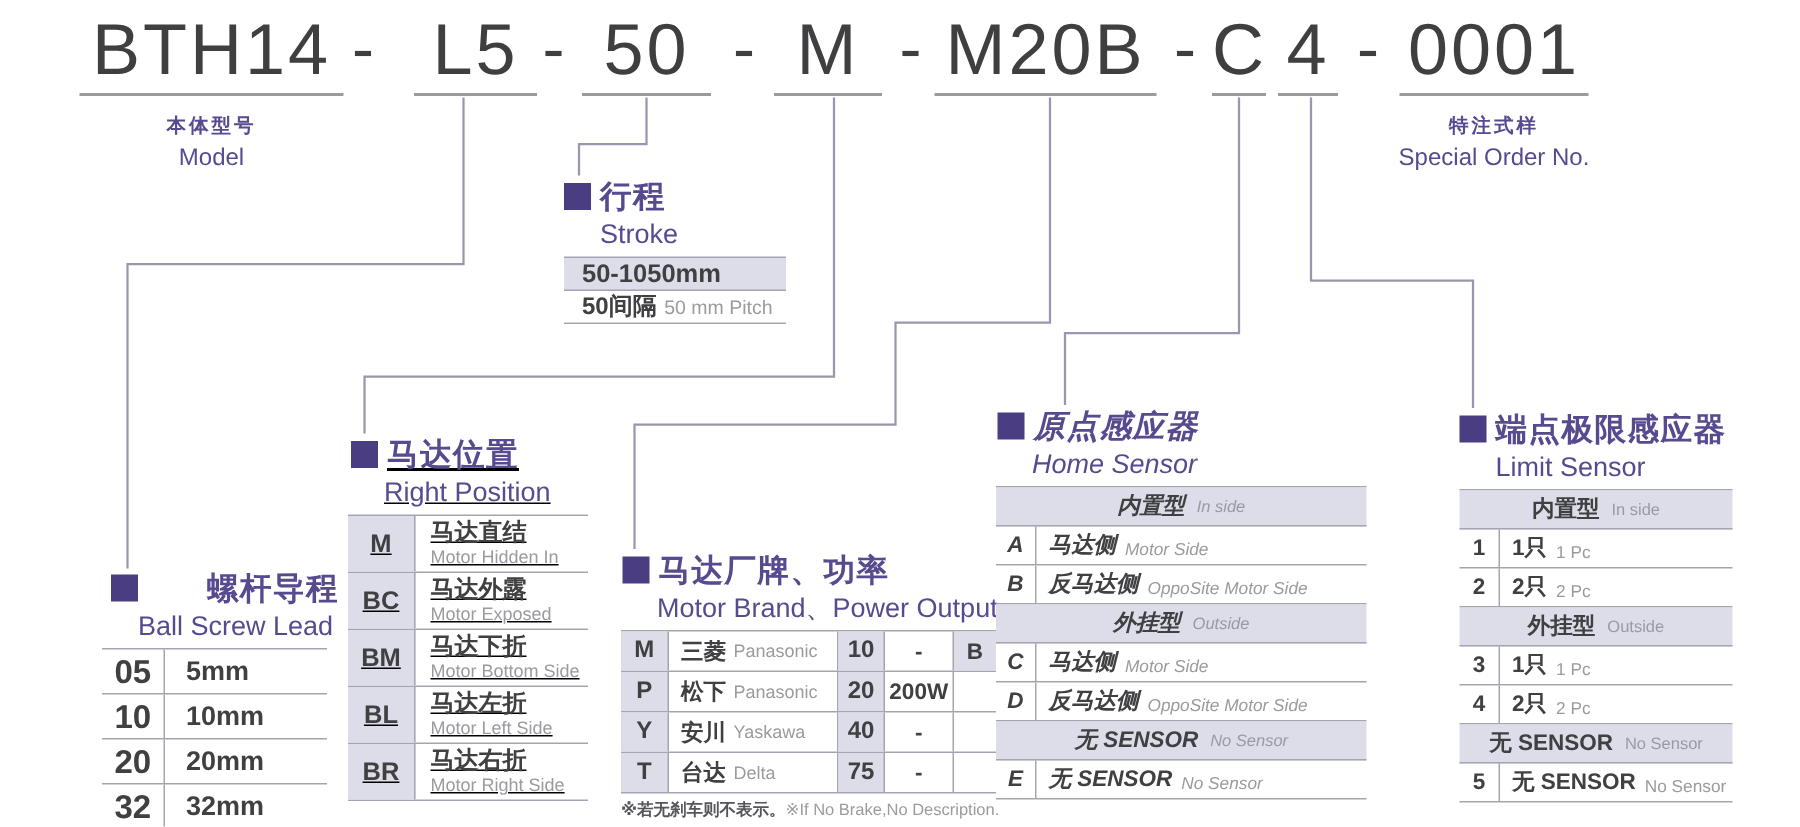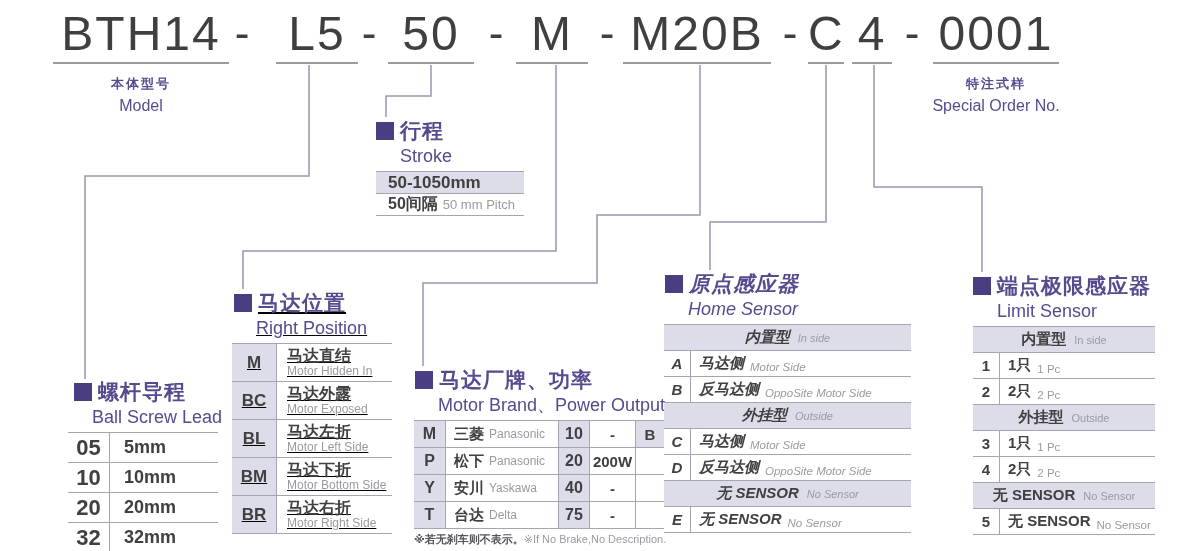--- a/index.html
+++ b/index.html
@@ -136,21 +136,21 @@
       <span class="cn-txt">50-1050mm</span>
     </div>
     <div class="row stroke-pitch">
       <span class="cn-txt">50间隔</span>
       <span class="en-txt">50 mm Pitch</span>
     </div>
   </div>
 </div>
 
 <div class="section" style="left:68px;top:378px;width:150px;">
-  <div class="sec-head" style="padding-left:6px;">
+  <div class="sec-head" style="padding-left:6px;gap:40px;">
     <span class="bullet"></span>
     <span class="sec-title-cn">螺杆导程</span>
   </div>
   <div class="sec-title-en">Ball Screw Lead</div>
   <div class="tbl bsl">
 
       <div class="row">
         <span class="cell-code">05</span>
         <span class="cell-val">5mm</span>
       </div>
@@ -190,32 +190,32 @@
 
       <div class="row">
         <span class="cell-code">BC</span>
         <span class="cell-txt">
           <span class="cn-txt">马达外露</span>
           <span class="en-txt">Motor Exposed</span>
         </span>
       </div>
 
       <div class="row">
+        <span class="cell-code">BM</span>
+        <span class="cell-txt">
+          <span class="cn-txt">马达下折</span>
+          <span class="en-txt">Motor Bottom Side</span>
+        </span>
+      </div>
+
+      <div class="row">
         <span class="cell-code">BL</span>
         <span class="cell-txt">
           <span class="cn-txt">马达左折</span>
           <span class="en-txt">Motor Left Side</span>
-        </span>
-      </div>
-
-      <div class="row">
-        <span class="cell-code">BM</span>
-        <span class="cell-txt">
-          <span class="cn-txt">马达下折</span>
-          <span class="en-txt">Motor Bottom Side</span>
         </span>
       </div>
 
       <div class="row">
         <span class="cell-code">BR</span>
         <span class="cell-txt">
           <span class="cn-txt">马达右折</span>
           <span class="en-txt">Motor Right Side</span>
         </span>
       </div>

